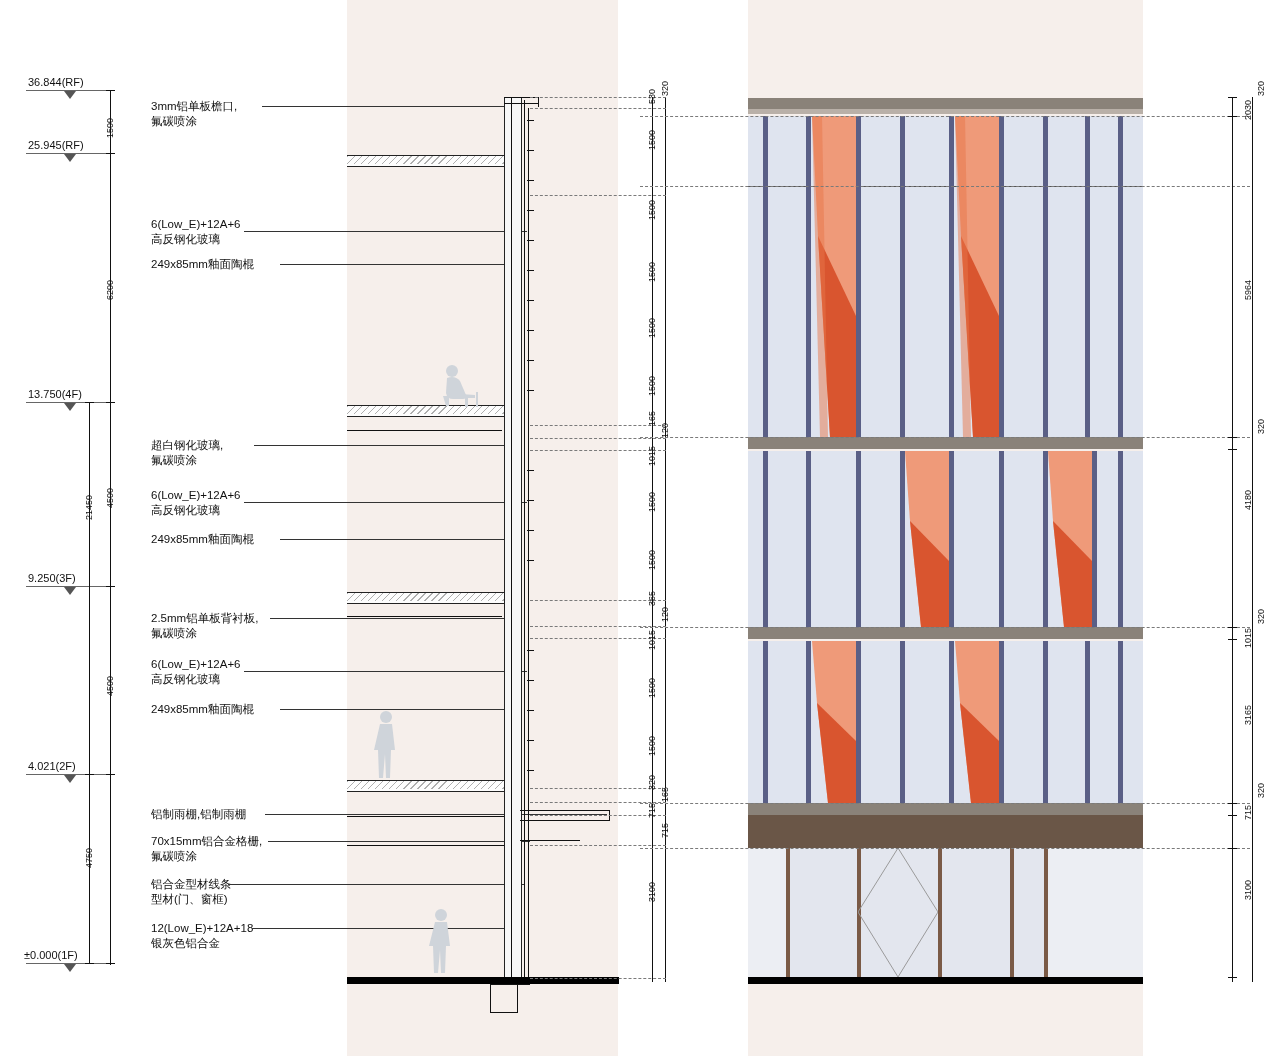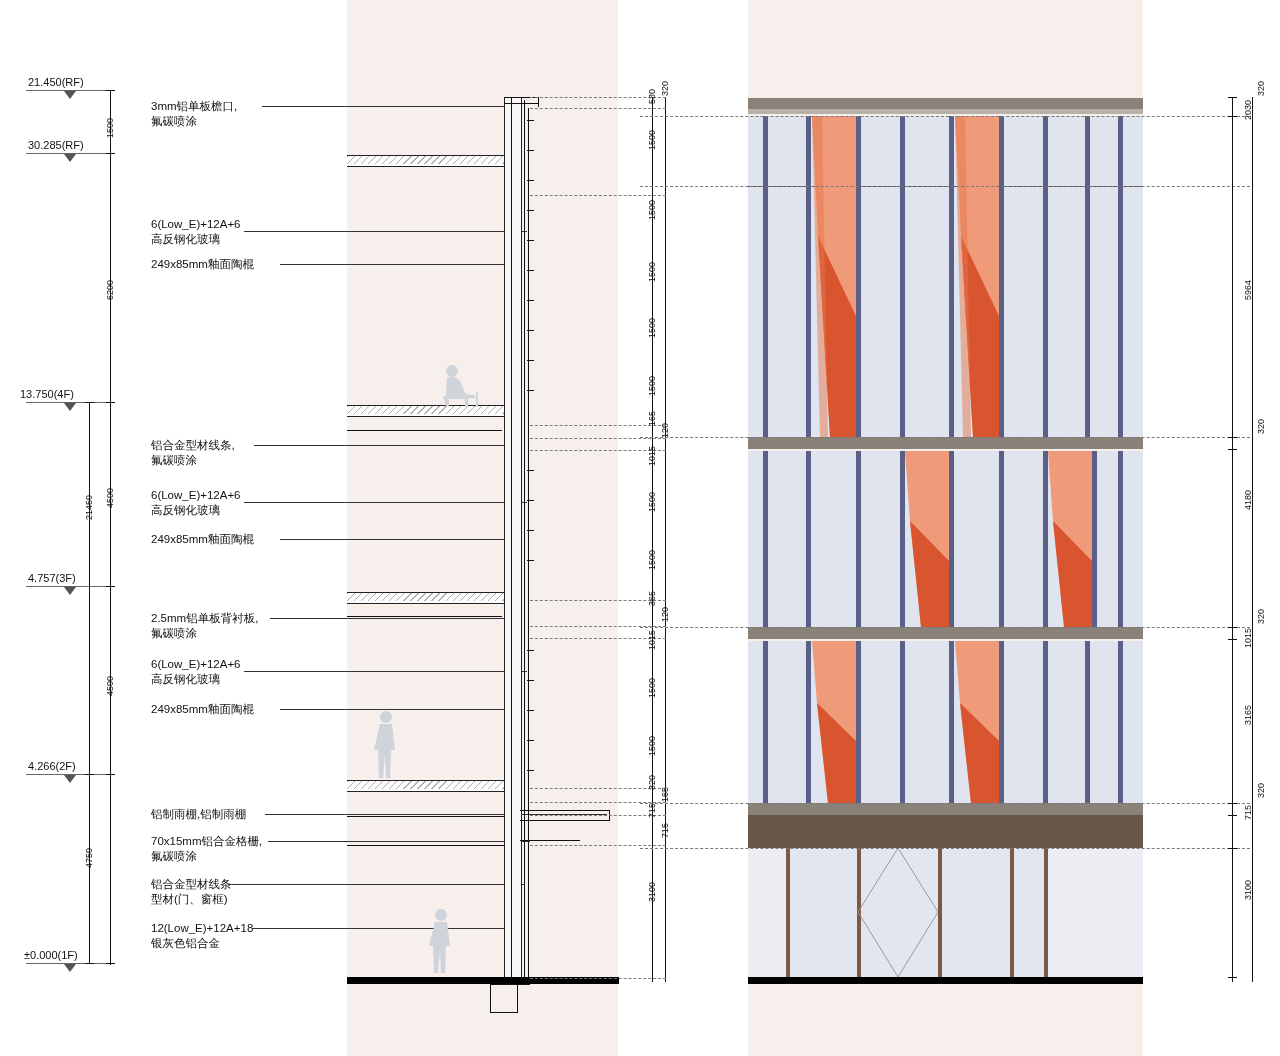--- a/index.html
+++ b/index.html
@@ -44,37 +44,37 @@
 </head>
 <body>
 
 <div id="sheet">
 
   <div class="bgband" style="left:347px;width:271px;"></div>
   <div class="bgband" style="left:748px;width:395px;"></div>
 
   <div>
 
-    <div class="lvltxt" style="left:28px;top:76px;">21.450(RF)</div>
+    <div class="lvltxt" style="left:28px;top:76px;">36.844(RF)</div>
     <div class="hline thin" style="left:26px;top:90px;width:84px;"></div>
     <div class="tri-o" style="left:64px;top:91px;"></div>
 
-    <div class="lvltxt" style="left:28px;top:139px;">30.285(RF)</div>
+    <div class="lvltxt" style="left:28px;top:139px;">25.945(RF)</div>
     <div class="hline thin" style="left:26px;top:153px;width:84px;"></div>
     <div class="tri-o" style="left:64px;top:154px;"></div>
 
-    <div class="lvltxt" style="left:20px;top:388px;">13.750(4F)</div>
+    <div class="lvltxt" style="left:28px;top:388px;">13.750(4F)</div>
     <div class="hline thin" style="left:26px;top:402px;width:84px;"></div>
     <div class="tri-o" style="left:64px;top:403px;"></div>
 
-    <div class="lvltxt" style="left:28px;top:572px;">4.757(3F)</div>
+    <div class="lvltxt" style="left:28px;top:572px;">9.250(3F)</div>
     <div class="hline thin" style="left:26px;top:586px;width:84px;"></div>
     <div class="tri-o" style="left:64px;top:587px;"></div>
 
-    <div class="lvltxt" style="left:28px;top:760px;">4.266(2F)</div>
+    <div class="lvltxt" style="left:28px;top:760px;">4.021(2F)</div>
     <div class="hline thin" style="left:26px;top:774px;width:84px;"></div>
     <div class="tri-o" style="left:64px;top:775px;"></div>
 
     <div class="lvltxt" style="left:24px;top:949px;">±0.000(1F)</div>
     <div class="hline thin" style="left:26px;top:963px;width:84px;"></div>
     <div class="tri-o" style="left:64px;top:964px;"></div>
   </div>
 
   <div>
     <div class="vline" style="left:110px;top:90px;height:875px;"></div>
@@ -102,21 +102,21 @@
   <div>
     <div class="lbl" style="left:151px;top:99px;"><span>3mm铝单板檐口,</span><br><span>氟碳喷涂</span></div>
     <div class="lead" style="left:262px;top:106px;width:243px;"></div>
 
     <div class="lbl" style="left:151px;top:217px;"><span>6(Low_E)+12A+6</span><br><span>高反钢化玻璃</span></div>
     <div class="lead" style="left:244px;top:231px;width:283px;"></div>
 
     <div class="lbl" style="left:151px;top:257px;"><span>249x85mm釉面陶棍</span></div>
     <div class="lead" style="left:280px;top:264px;width:236px;"></div>
 
-    <div class="lbl" style="left:151px;top:438px;"><span>铝合金型材线条,</span><br><span>氟碳喷涂</span></div>
+    <div class="lbl" style="left:151px;top:438px;"><span>超白钢化玻璃,</span><br><span>氟碳喷涂</span></div>
     <div class="lead" style="left:254px;top:445px;width:266px;"></div>
 
     <div class="lbl" style="left:151px;top:488px;"><span>6(Low_E)+12A+6</span><br><span>高反钢化玻璃</span></div>
     <div class="lead" style="left:244px;top:502px;width:283px;"></div>
 
     <div class="lbl" style="left:151px;top:532px;"><span>249x85mm釉面陶棍</span></div>
     <div class="lead" style="left:280px;top:539px;width:236px;"></div>
 
     <div class="lbl" style="left:151px;top:611px;"><span>2.5mm铝单板背衬板,</span><br><span>氟碳喷涂</span></div>
     <div class="lead" style="left:270px;top:618px;width:245px;"></div>

